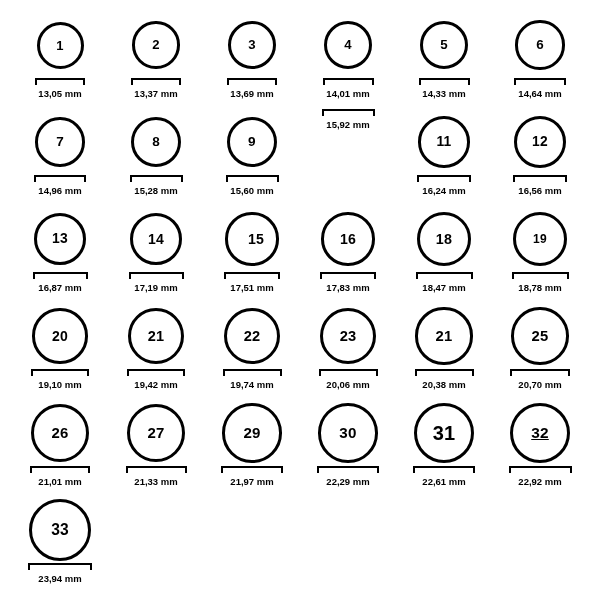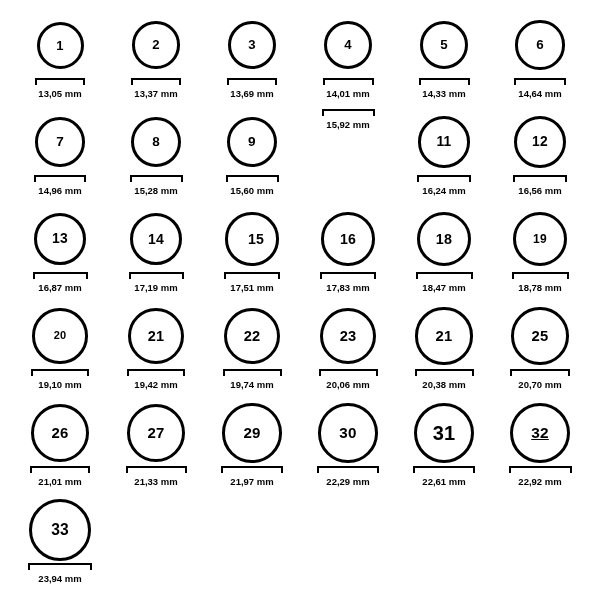--- a/index.html
+++ b/index.html
@@ -281,21 +281,21 @@
           </div>
         </div>
         <div class="ring-measure">
           <div class="measure-bar" style="width: 53px;"></div>
         </div>
         <div class="ring-label">18,78 mm</div>
       </div>
       <div class="ring-cell">
         <div class="ring-circle-wrap">
           <div class="ring-circle" style="width: 55.3px; height: 55.3px;">
-            <span class="ring-size" style="font-size: 11px;">20</span>
+            <span class="ring-size" style="font-size: 14px;">20</span>
           </div>
         </div>
         <div class="ring-measure">
           <div class="measure-bar" style="width: 54px;"></div>
         </div>
         <div class="ring-label">19,10 mm</div>
       </div>
       <div class="ring-cell">
         <div class="ring-circle-wrap">
           <div class="ring-circle" style="width: 55.8px; height: 55.8px;">

